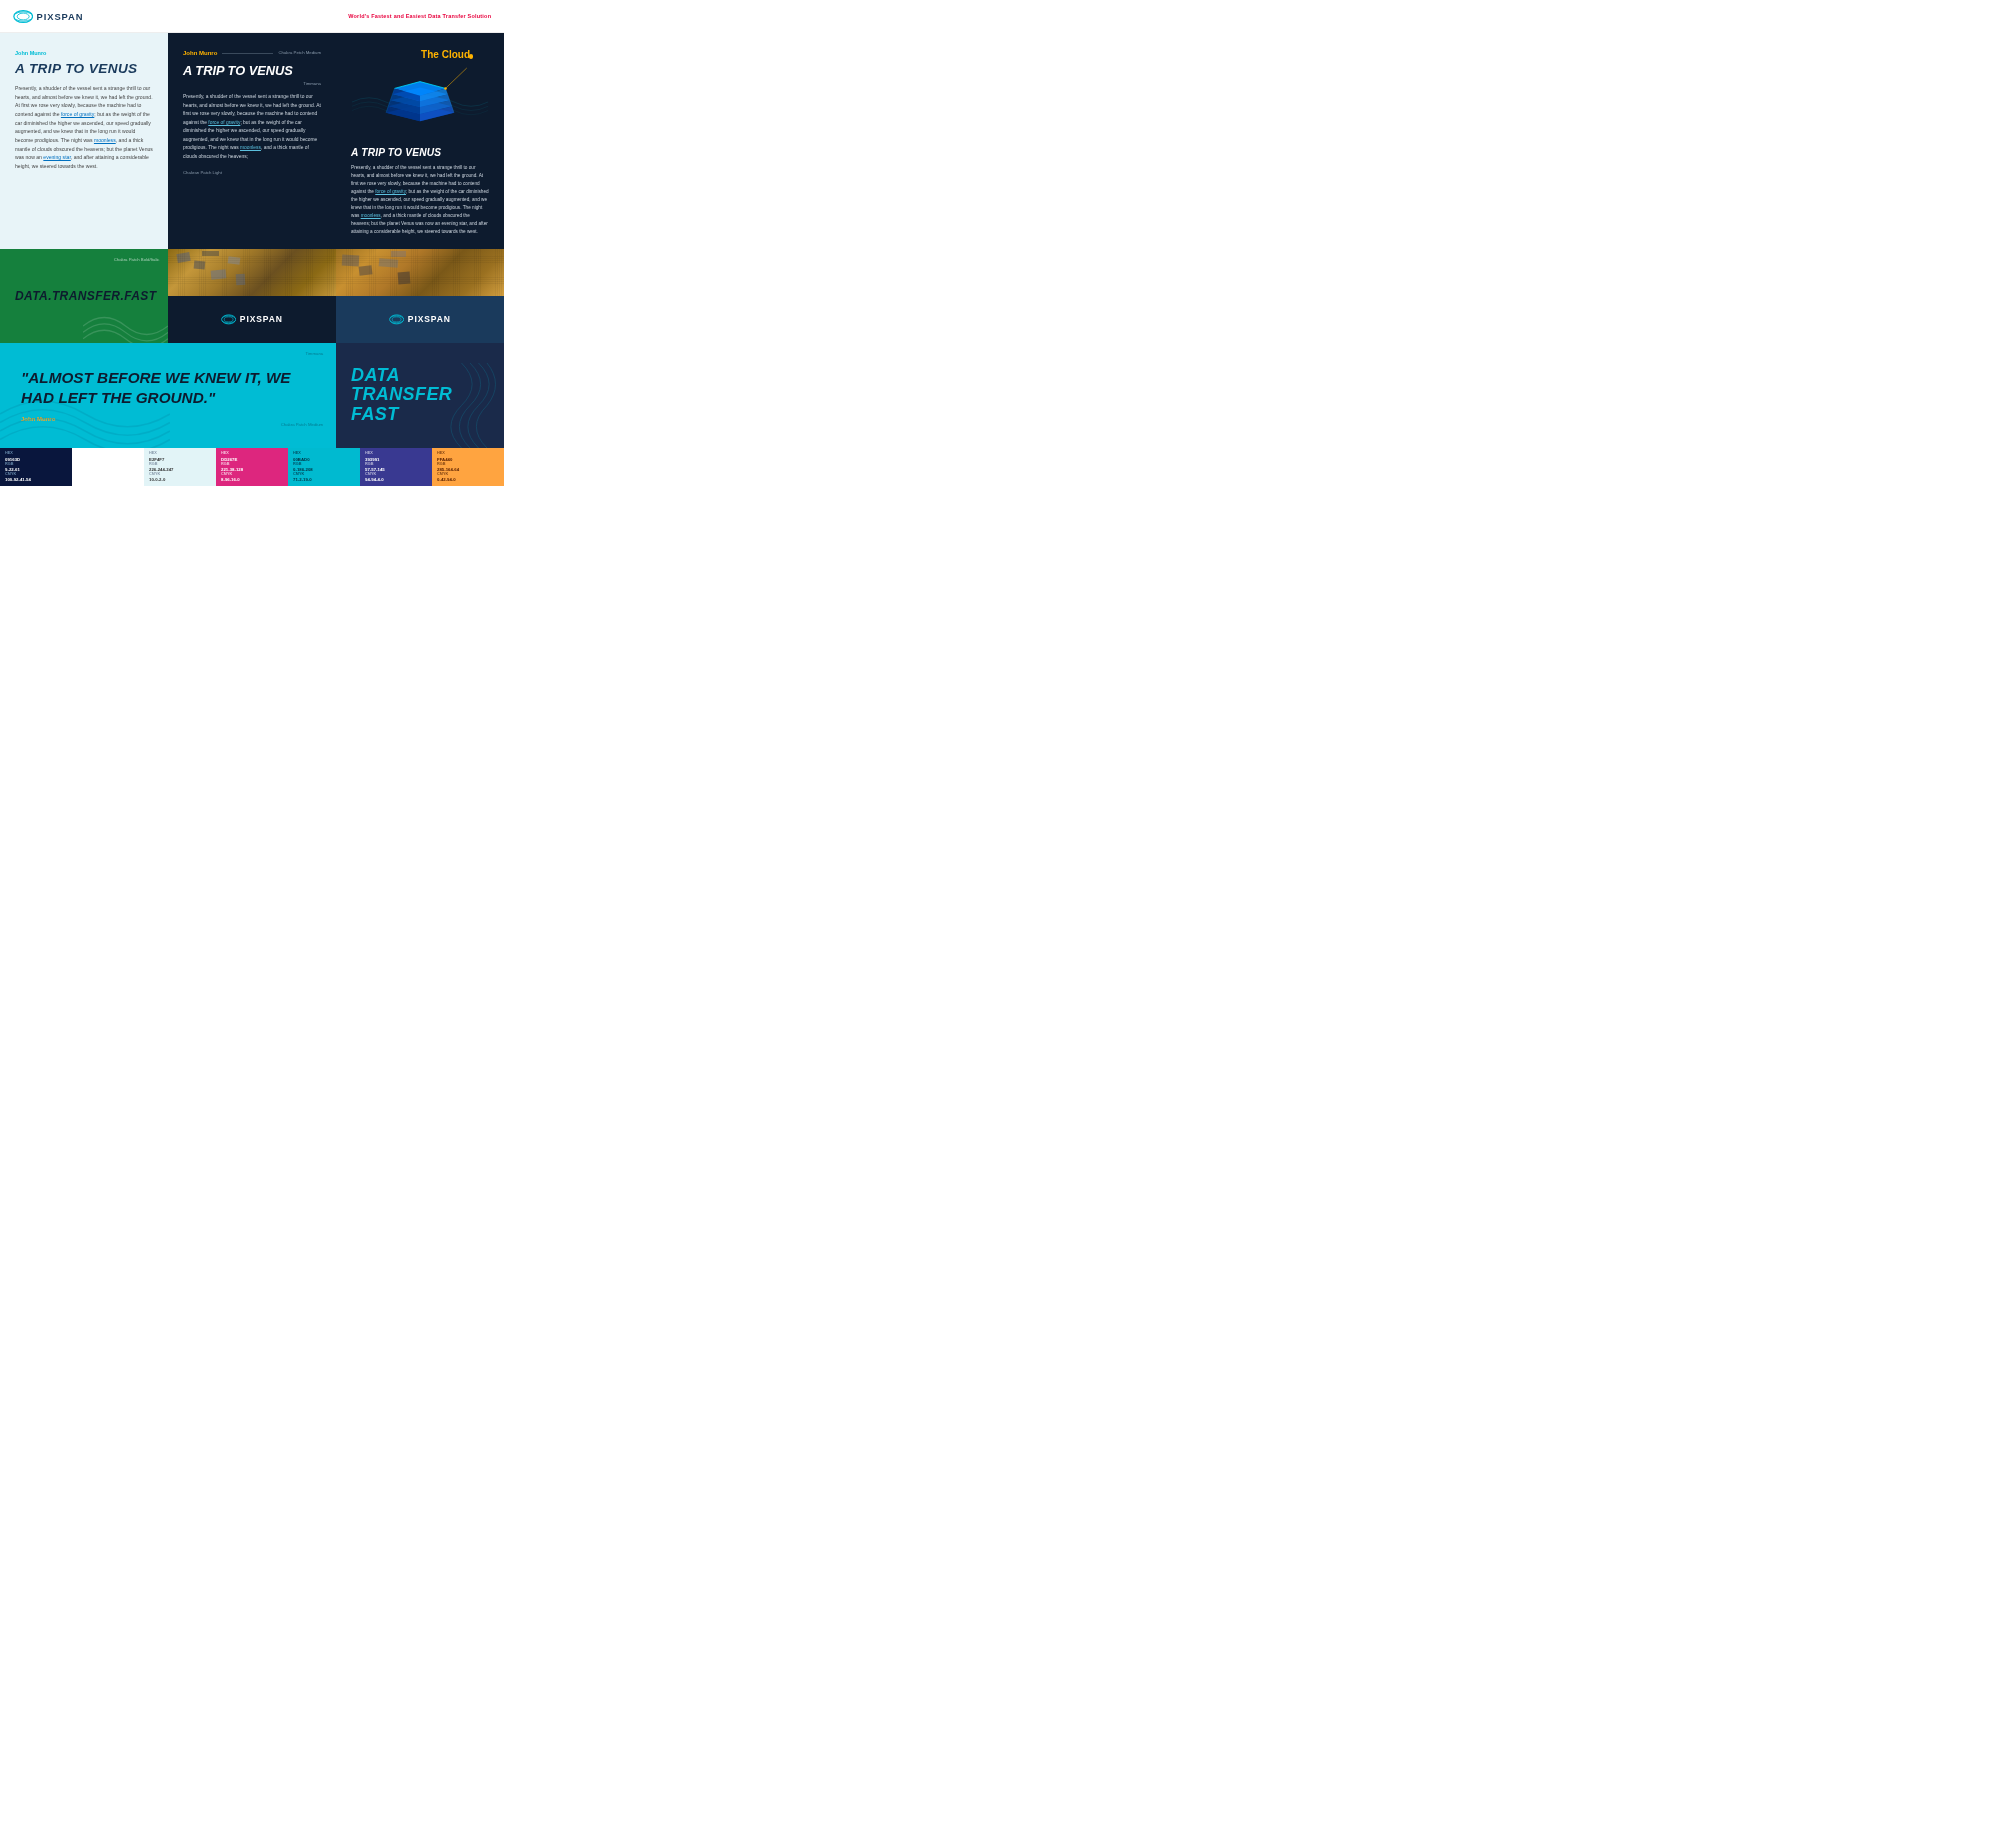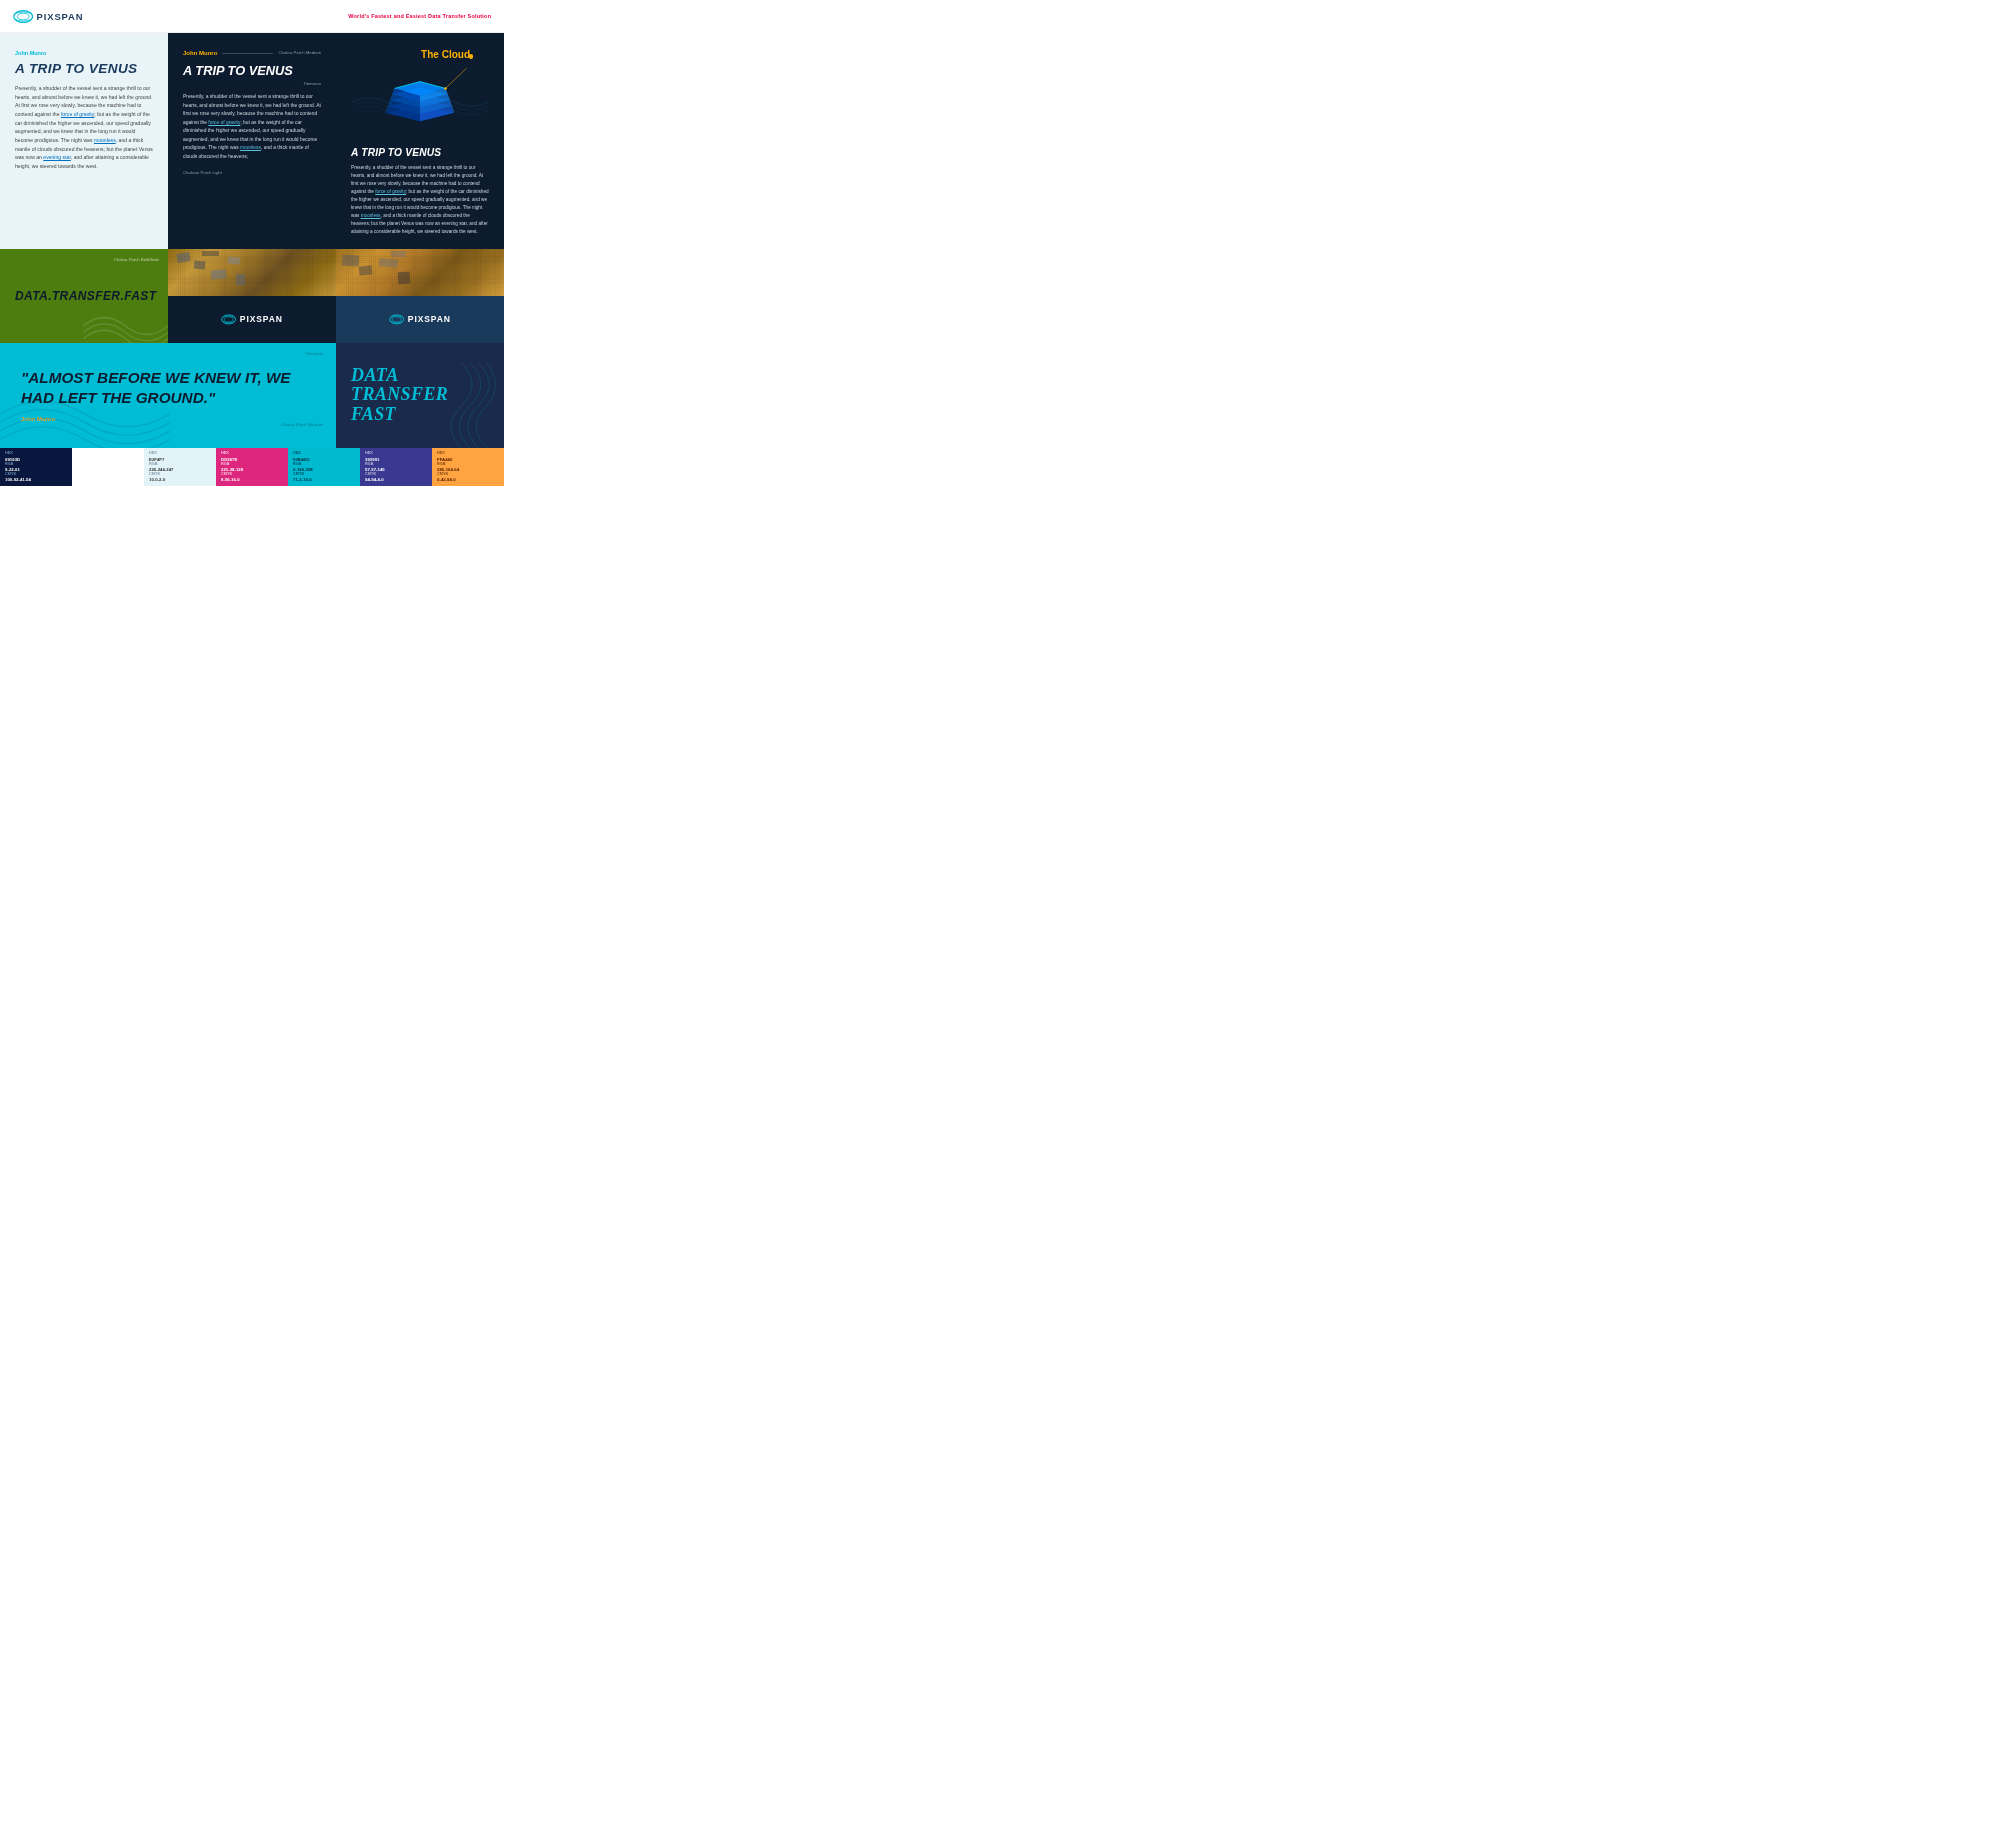--- a/index.html
+++ b/index.html
@@ -174,21 +174,21 @@
     }
 
     
     .row-2 {
       display: grid;
       grid-template-columns: 1fr 2fr;
     }
 
     
     .panel-orange {
-      background: #4d7c0f;
+      background: #15803d;
       padding: 17px 15px;
       display: flex;
       flex-direction: column;
       justify-content: center;
       position: relative;
       overflow: hidden;
     }
     .panel-orange .font-hint {
       color: rgba(255,255,255,0.6);
       font-size: 4.3px;
@@ -283,21 +283,20 @@
       position: relative;
       overflow: hidden;
     }
     .panel-data-transfer .big-title {
       font-style: italic;
       font-weight: 900;
       font-size: 18px;
       color: #00bcd4;
       line-height: 1.1;
       letter-spacing: 0.4px;
-      font-family: Liberation Serif, serif;
     }
 
     
     .color-row {
       display: grid;
       grid-template-columns: 1fr 1fr 1fr 1fr 1fr 1fr 1fr;
       height: 38px;
     }
     .color-swatch {
       display: flex;

